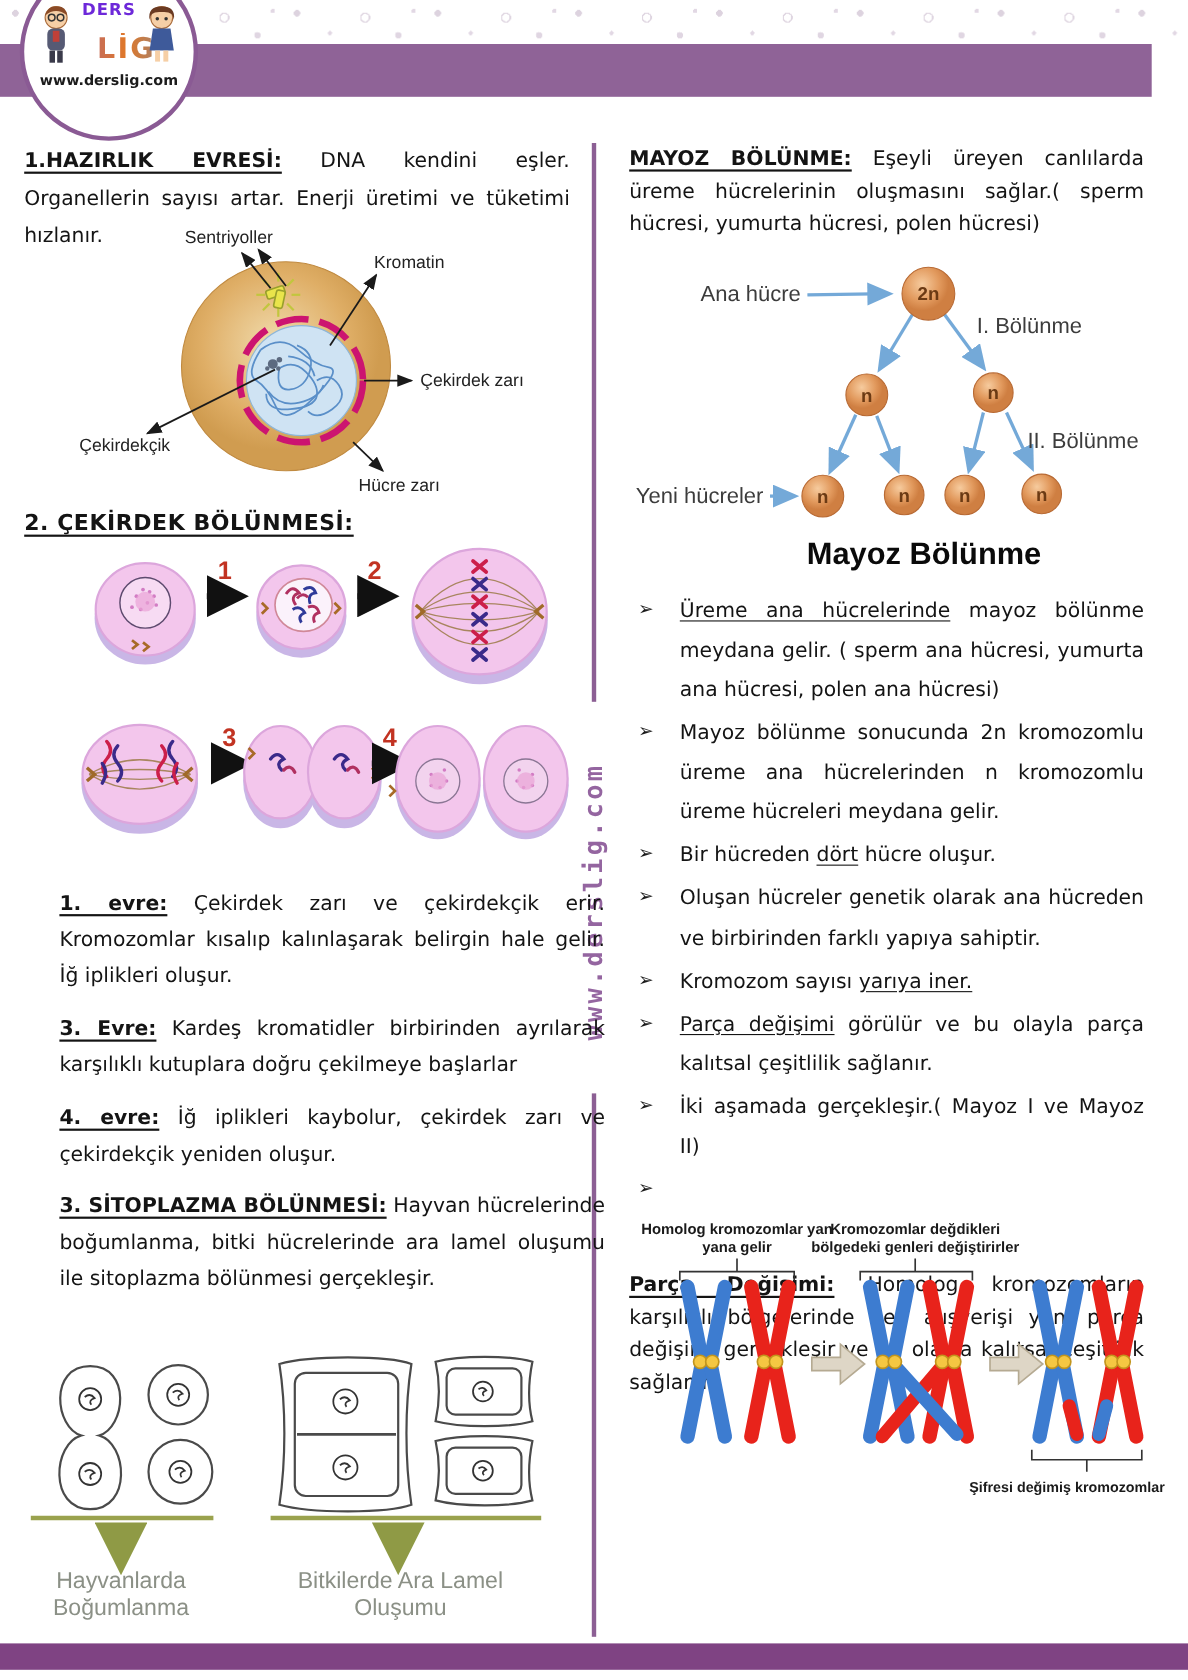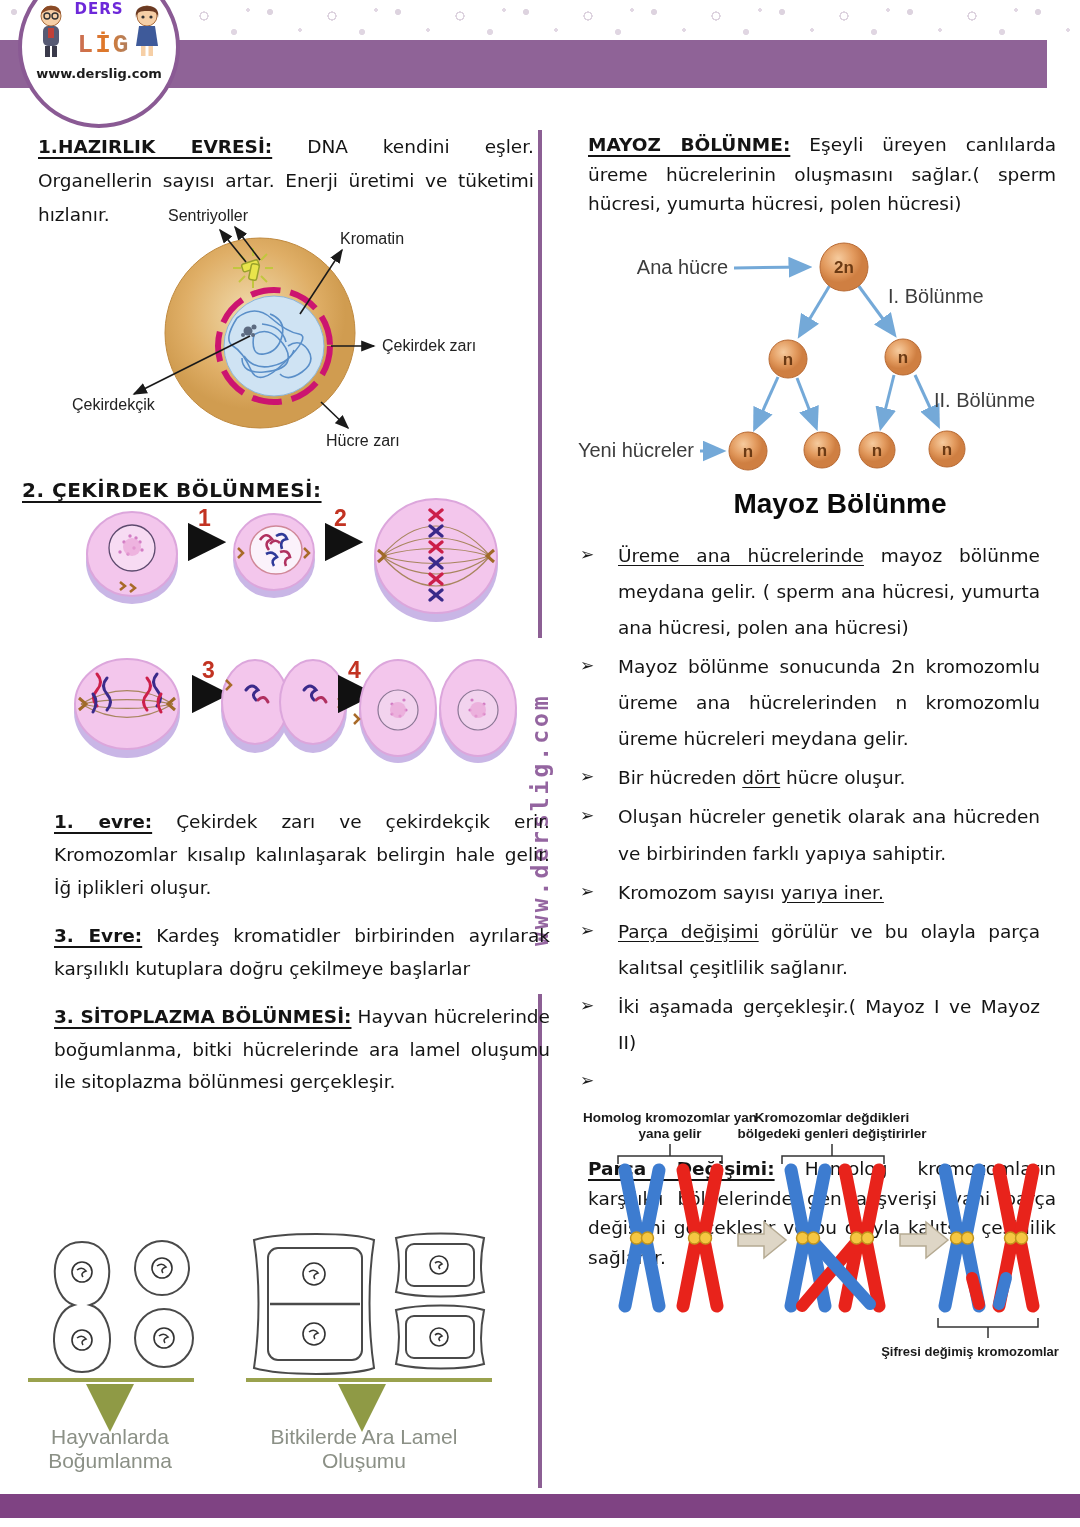--- a/index.html
+++ b/index.html
@@ -18,24 +18,24 @@
       radial-gradient(circle 2px at 120px 10px,#e2d8e4 96%,transparent);
     background-size:128px 42px;}
   .header-bar{position:absolute;top:40px;left:0;width:1047px;height:48px;background:#8f6397;}
   .footer-bar{position:absolute;top:1494px;left:0;width:1080px;height:24px;background:#7f4383;}
 
   
   .logo{position:absolute;left:18px;top:-34px;width:154px;height:154px;border-radius:50%;
         background:#fff;border:4px solid #8a5a94;z-index:5;}
   .logo-line1{position:absolute;top:30px;left:0;width:100%;text-align:center;
         font-weight:800;font-size:15px;letter-spacing:1px;color:#6d28d9;}
-  .logo-line2{position:absolute;top:60px;left:5px;width:100%;text-align:center;
+  .logo-line2{position:absolute;top:60px;left:16px;width:100%;text-align:center;
         font-weight:800;font-size:26px;letter-spacing:2px;
         background:linear-gradient(90deg,#9a5ab0,#e07828,#4a90d8);
-        -webkit-background-clip:text;background-clip:text;color:transparent;font-family:Liberation Mono, monospace;}
+        -webkit-background-clip:text;background-clip:text;color:transparent;}
   .logo-url{position:absolute;top:96px;left:0;width:100%;text-align:center;
         font-weight:700;font-size:13px;color:#1c1c1c;}
   .kid{position:absolute;top:34px;}
   .kid-boy{left:12px;}
   .kid-girl{right:12px;}
 
   
   .div-seg{position:absolute;left:538px;width:4px;background:#8c5f94;}
   .seg-top{top:130px;height:508px;}
   .seg-bottom{top:994px;height:494px;}
@@ -43,21 +43,21 @@
         display:flex;align-items:center;justify-content:center;
         writing-mode:vertical-rl;transform:rotate(180deg);
         font-family:"DejaVu Sans Mono",monospace;font-weight:700;font-size:23px;
         letter-spacing:3px;color:#9465a0;}
 
   
   .col-left{position:absolute;left:22px;top:130px;width:496px;}
   .col-right{position:absolute;left:572px;top:130px;width:468px;}
   .abs{position:absolute;}
 
-  .para{text-align:justify;font-size:18.5px;line-height:1.85;margin-left:16px;}
+  .para{text-align:justify;font-size:18.5px;line-height:1.85;}
   .para-tight{line-height:1.6;}
   .lead{font-weight:700;text-decoration:underline;text-decoration-thickness:2px;text-underline-offset:4px;}
   .u{text-decoration:underline;text-underline-offset:3px;}
   .h-left{font-size:20px;font-weight:700;text-decoration:underline;text-decoration-thickness:2px;
           text-underline-offset:4px;letter-spacing:.5px;}
 
   .evre-block p{margin:0 0 15px 0;text-align:justify;font-size:18.5px;line-height:1.78;}
 
   
   .blist{margin:0;padding:0;list-style:none;font-size:18.5px;}
@@ -161,21 +161,21 @@
       <g stroke="#1a1a1a" stroke-width="1.6">
         <line x1="224" y1="66" x2="198" y2="34" marker-end="url(#ab)"></line>
         <line x1="238" y1="64" x2="213" y2="31" marker-end="url(#ab)"></line>
         <line x1="278" y1="118" x2="320" y2="54" marker-end="url(#ab)"></line>
         <line x1="309" y1="150" x2="352" y2="150" marker-end="url(#ab)"></line>
         <line x1="228" y1="140" x2="112" y2="198" marker-end="url(#ab)"></line>
         <line x1="299" y1="206" x2="326" y2="232" marker-end="url(#ab)"></line>
       </g>
     </svg>
 
-    <div class="h-left abs" style="top:348px;">2. ÇEKİRDEK BÖLÜNMESİ:</div>
+    <div class="h-left abs" style="top:333px;">2. ÇEKİRDEK BÖLÜNMESİ:</div>
 
     <svg class="abs" style="top:362px;" width="496" height="280" viewBox="0 0 496 280">
       <defs>
         <marker id="mb" markerWidth="7" markerHeight="7" refX="5.5" refY="3.5" orient="auto">
             <path d="M0,0 L7,3.5 L0,7 Z" fill="#111"></path>
           </marker>
       </defs>
 
       <g transform="translate(110,62)">
         <ellipse cx="0" cy="8" rx="46" ry="42" fill="#c9b6e6"></ellipse>
@@ -312,20 +312,21 @@
           </g>
         <circle cx="-40" cy="2" r="8" fill="#e9a2d6" opacity="0.7"></circle>
           <circle cx="40" cy="2" r="8" fill="#e9a2d6" opacity="0.7"></circle>
         <path d="M-84,6 l5,5 l-5,5" stroke="#a86a28" stroke-width="2.5" fill="none"></path>
       </g>
     </svg>
 
     <div class="evre-block abs" style="top:676px;width:496px;margin-left:32px;">
       <p><span class="lead">1. evre:</span> <span>Çekirdek zarı ve çekirdekçik erir. Kromozomlar kısalıp kalınlaşarak belirgin hale gelir. İğ iplikleri oluşur.</span></p>
       <p><span class="lead">3. Evre:</span> <span>Kardeş kromatidler birbirinden ayrılarak karşılıklı kutuplara doğru çekilmeye başlarlar</span></p>
+      <p><span class="lead">4. evre:</span> <span>İğ iplikleri kaybolur, çekirdek zarı ve çekirdekçik yeniden oluşur.</span></p>
       <p><span class="lead">3. SİTOPLAZMA BÖLÜNMESİ:</span> <span>Hayvan hücrelerinde boğumlanma, bitki hücrelerinde ara lamel oluşumu ile sitoplazma bölünmesi gerçekleşir.</span></p>
     </div>
 
     <svg class="abs" style="top:1098px;" width="496" height="255" viewBox="0 0 496 255">
       <defs>
         <marker id="mo" markerWidth="8" markerHeight="8" refX="5" refY="4" orient="auto">
             <path d="M0,0 L8,4 L0,8 Z" fill="#8f9a45"></path>
           </marker>
       </defs>
       <g stroke="#4a4a4a" stroke-width="2" fill="#fff">

